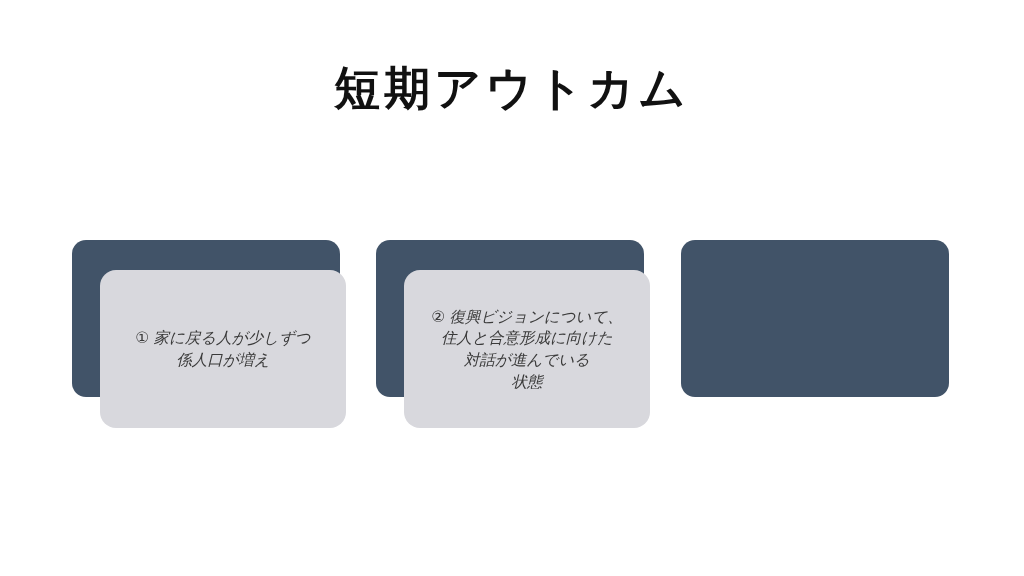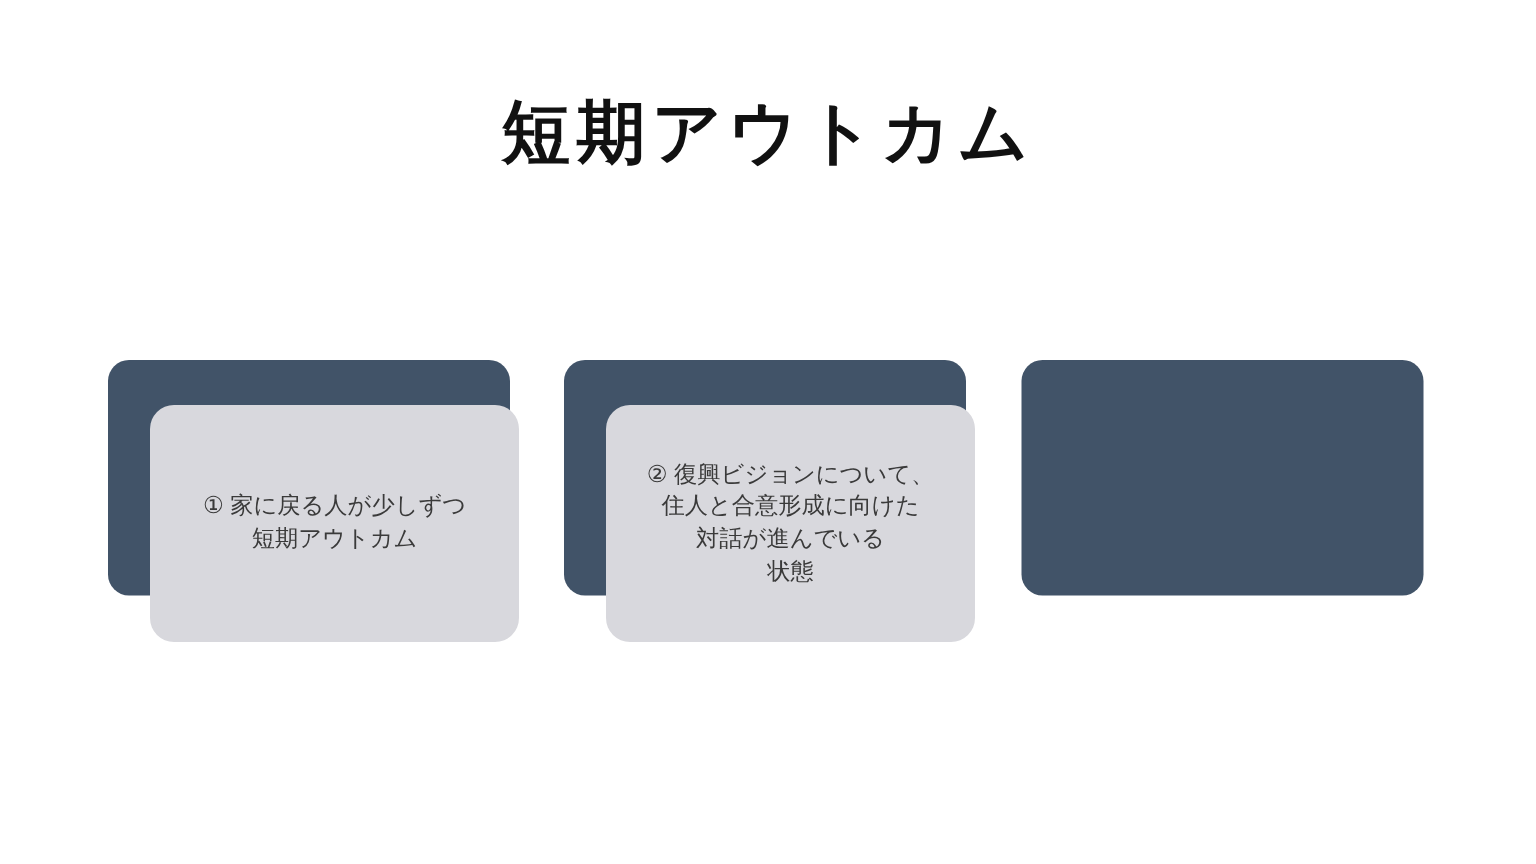--- a/index.html
+++ b/index.html
@@ -52,41 +52,42 @@
     left: 28px;
     width: 246px;
     height: 158px;
     background: #d8d8dd;
     border-radius: 16px;
     display: flex;
     align-items: center;
     justify-content: center;
     box-sizing: border-box;
     padding: 8px 10px;
+    font-style: italic;
   }
   .card-text {
     font-size: 15.5px;
     line-height: 1.4;
     color: #3a3a3a;
     text-align: center;
     white-space: pre-line;
   }
 </style>
 </head>
 <body>
 
 <div class="slide">
 
   <div class="slide-title">短期アウトカム</div>
 
   <div class="card-group pos-0">
     <div class="card-back"></div>
     <div class="card-front">
       <div class="card-text">① 家に戻る人が少しずつ
-短期アウトカム</div>
+係人口が増え</div>
     </div>
   </div>
 
   <div class="card-group pos-1">
     <div class="card-back"></div>
     <div class="card-front">
       <div class="card-text">② 復興ビジョンについて、
 住人と合意形成に向けた
 対話が進んでいる
 状態</div>

